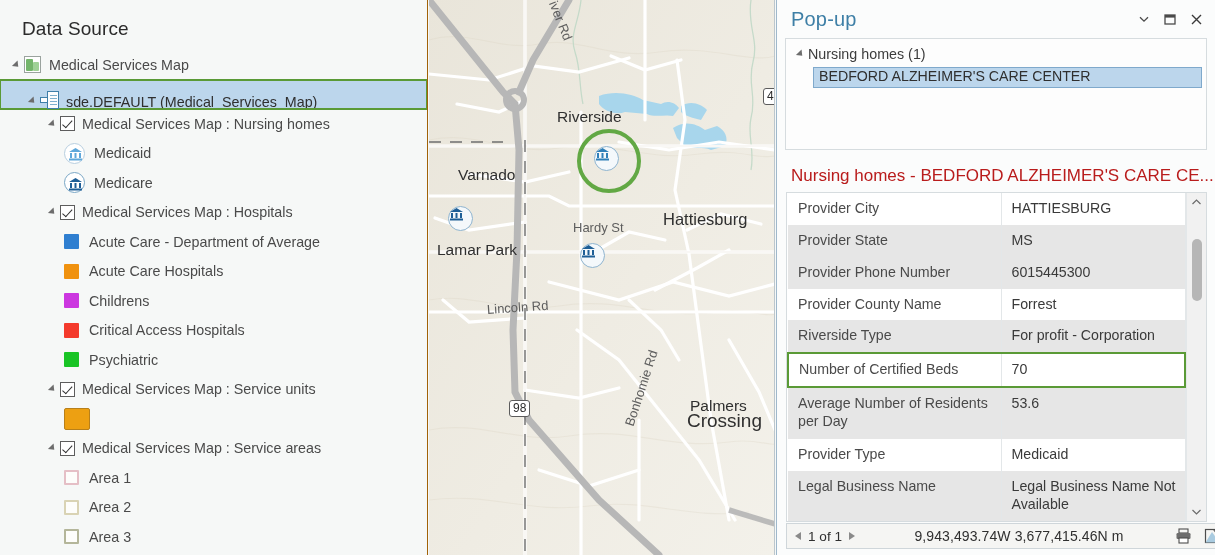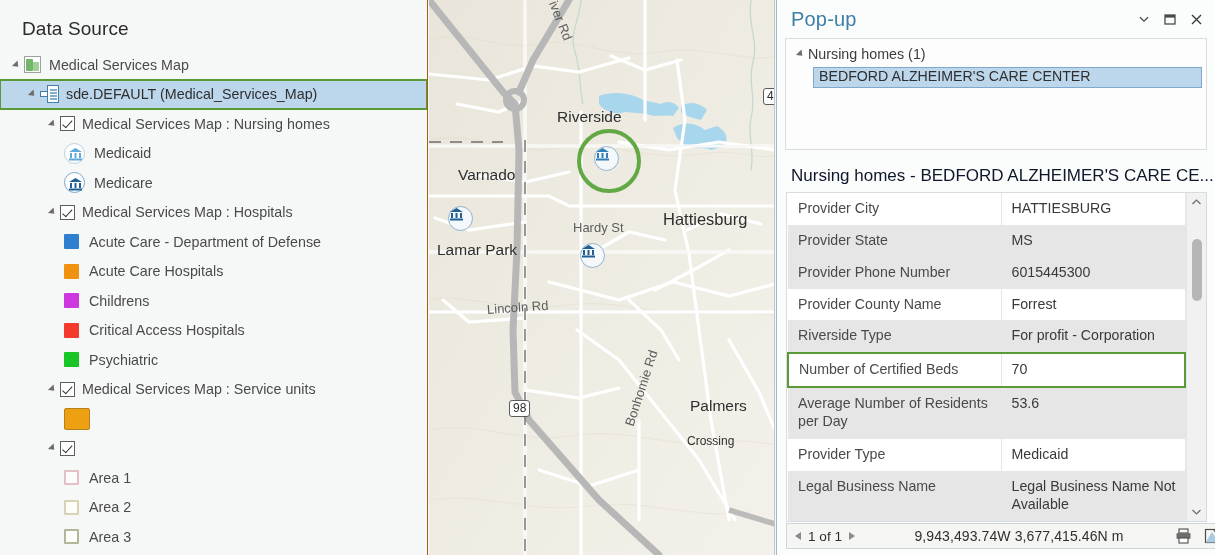--- a/index.html
+++ b/index.html
@@ -130,20 +130,21 @@
     border-radius: 1px;
   }
   .sw.big { width: 26px; height: 22px; border-radius: 2px; }
   .sw.hollow { background: #fdfdfb; }
 
   
   .row.selected {
     background: #bcd6ec;
     outline: 2.4px solid #5a9a36;
     outline-offset: -1px;
+    align-items: flex-end;
   }
   .row.selected .lbl { color: #2f2f2f; }
 
   
   .i0 { padding-left: 8px; }
   .i1 { padding-left: 24px; }
   .i2 { padding-left: 44px; }
   .i3 { padding-left: 64px; }
 
   
@@ -231,21 +232,21 @@
     border:1px solid #7fa9cc;
     display:flex; align-items:flex-start;
     padding-left:5px;
     font-size:14.2px; color:#2f2f2f;
   }
 
   #section-header {
     margin-top: 10px;
     padding: 6px 0 8px 14px;
     font-size: 17px;
-    color: #0f172a;
+    color: #b91c1c;
     white-space: nowrap;
     overflow: hidden;
   }
 
   
   #attr-wrap {
     position: absolute;
     left: 9px; top: 192px;
     width: 421px; height: 330px;
     overflow: hidden;
@@ -375,21 +376,21 @@
         </div>
         <div class="row i2">
           <span class="exp">
             <i></i>
           </span>
           <span class="cbx"></span>
           <span class="lbl">Medical Services Map : Hospitals</span>
         </div>
         <div class="row i3">
           <span class="sw" style="background:#2f7fd0;"></span>
-          <span class="lbl">Acute Care - Department of Defense</span>
+          <span class="lbl">Acute Care - Department of Average</span>
         </div>
         <div class="row i3">
           <span class="sw" style="background:#f0920f;"></span>
           <span class="lbl">Acute Care Hospitals</span>
         </div>
         <div class="row i3">
           <span class="sw" style="background:#cc37e0;"></span>
           <span class="lbl">Childrens</span>
         </div>
         <div class="row i3">
@@ -408,20 +409,21 @@
           <span class="lbl">Medical Services Map : Service units</span>
         </div>
         <div class="row i3">
           <span class="sw big" style="background:#eda012;border:1px solid #b8801a;"></span>
         </div>
         <div class="row i2">
           <span class="exp">
             <i></i>
           </span>
           <span class="cbx"></span>
+          <span class="lbl">Medical Services Map : Service areas</span>
         </div>
         <div class="row i3">
           <span class="sw hollow" style="border:2px solid #e5bfc6;"></span>
           <span class="lbl">Area 1</span>
         </div>
         <div class="row i3">
           <span class="sw hollow" style="border:2px solid #d9d3b4;"></span>
           <span class="lbl">Area 2</span>
         </div>
         <div class="row i3">
@@ -538,21 +540,21 @@
           <rect x="1" y="11.5" width="13" height="2" fill="#1f5f96"></rect>
         </svg>
     </div>
 
     <div id="map-labels">
         <div class="maplbl place" style="left: 128px; top: 108px; font-size: 15.5px;">Riverside</div>
         <div class="maplbl place" style="left: 29px; top: 166px; font-size: 15.5px;">Varnado</div>
         <div class="maplbl place" style="left: 8px; top: 241px; font-size: 15.5px;">Lamar Park</div>
         <div class="maplbl place" style="left: 234px; top: 210px; font-size: 16.5px;">Hattiesburg</div>
         <div class="maplbl place" style="left: 261px; top: 397px; font-size: 15.5px;">Palmers</div>
-        <div class="maplbl place" style="left: 258px; top: 434px; font-size: 12px;">Crossing</div>
+        <div class="maplbl place" style="left: 258px; top: 410px; font-size: 19px;">Crossing</div>
         <div class="maplbl road" style="left: 144px; top: 220px; transform: rotate(0deg); transform-origin: left center;">Hardy St</div>
         <div class="maplbl road" style="left: 58px; top: 302px; transform: rotate(-4deg); transform-origin: left center;">Lincoln Rd</div>
         <div class="maplbl road" style="left: 200px; top: 418px; transform: rotate(-72deg); transform-origin: left center;">Bonhomie Rd</div>
         <div class="maplbl road" style="left: 124px; top: -6px; transform: rotate(68deg); transform-origin: left center;">iver Rd</div>
       </div>
     <div id="map-shields">
         <div class="shield" style="left: 80px; top: 400px;">98</div>
         <div class="shield" style="left: 334px; top: 88px;">4</div>
       </div>
   </div>

